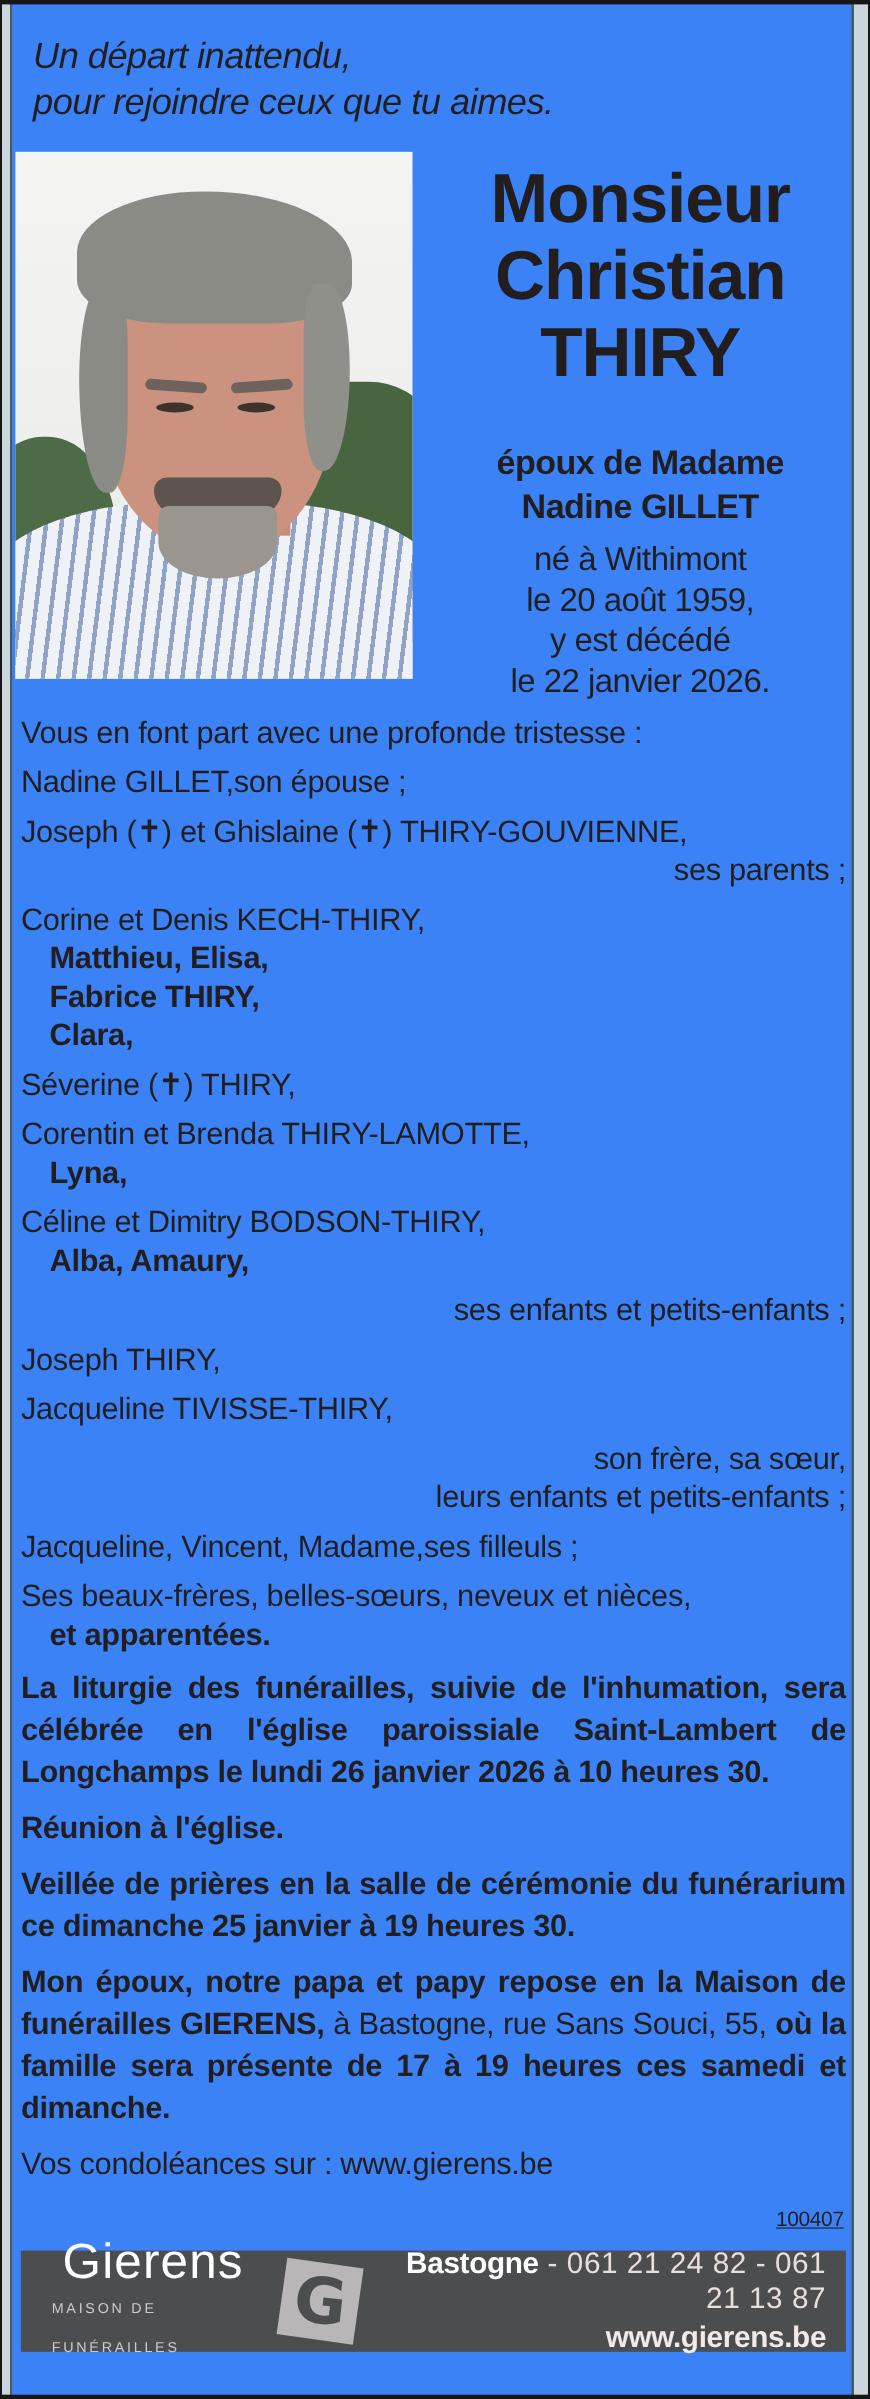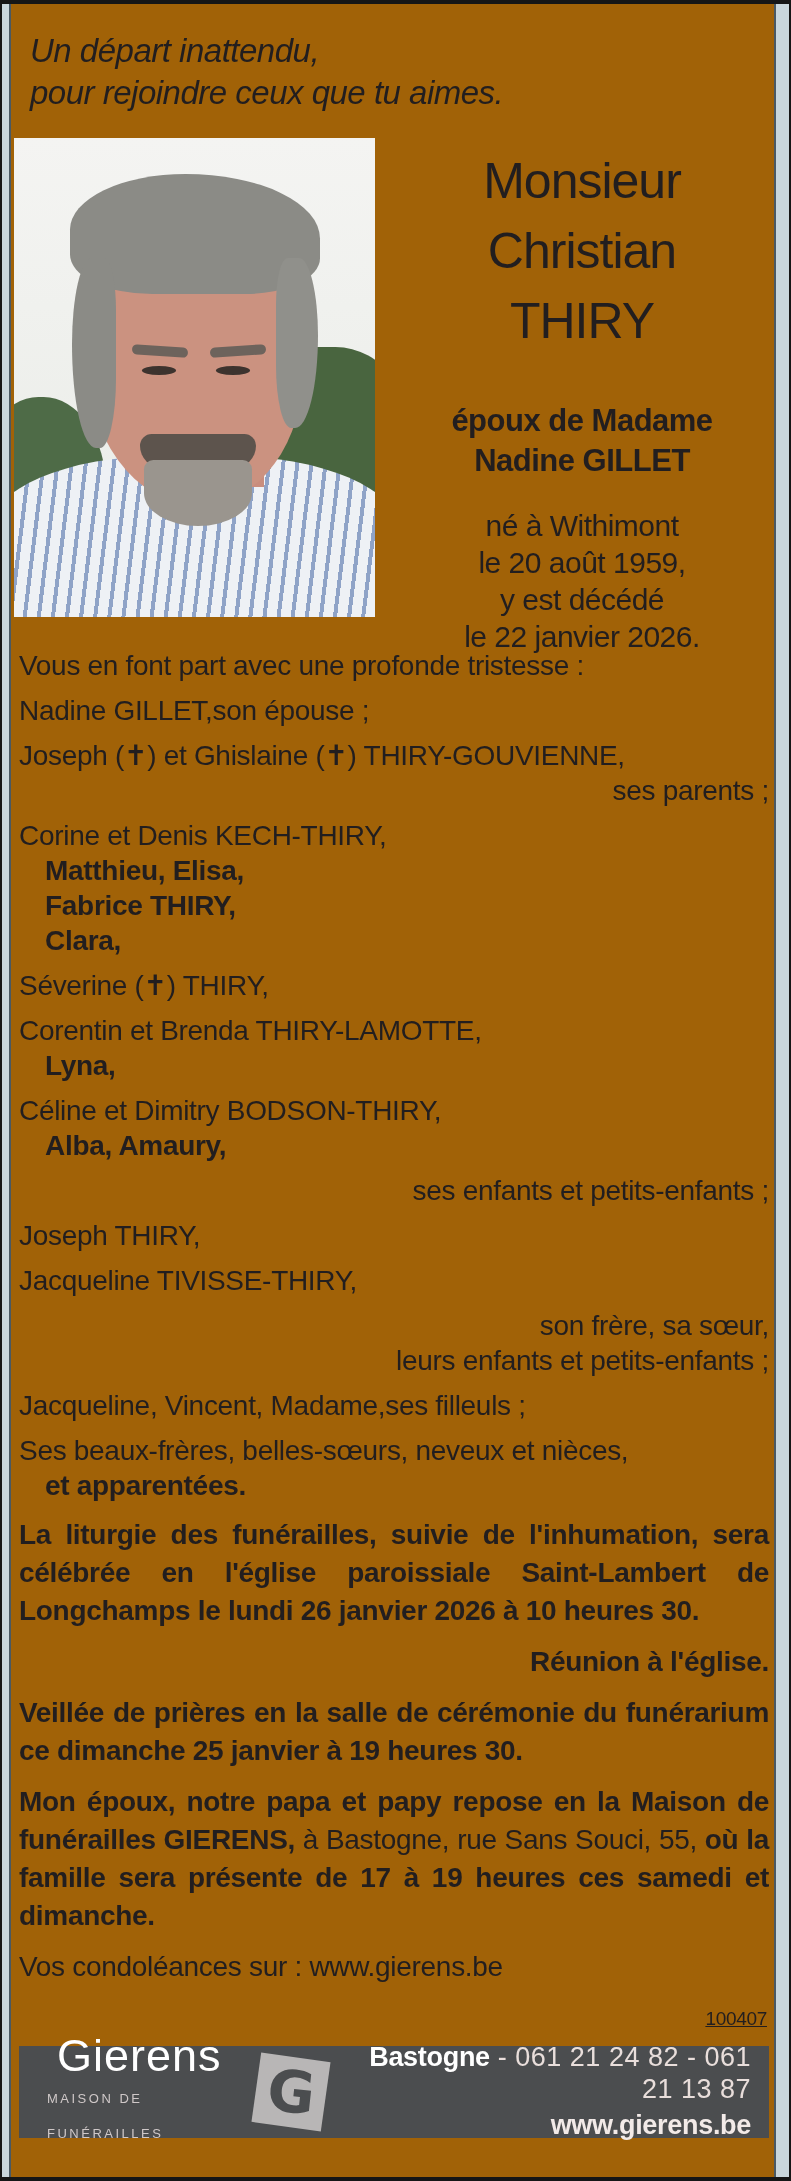--- a/index.html
+++ b/index.html
@@ -8,21 +8,21 @@
     --frame-black:#161616;
     --text:#221e1f;
     --banner-bg:#4b4d4f;
     --banner-muted:#e9dedb;
     --logo-mark:#b8b6b6;
   }
   *{margin:0;padding:0;box-sizing:border-box;}
   html,body{background:#fff;}
   body{font-family:"Liberation Sans",sans-serif;color:var(--text);}
   .sheet{
-    position:relative;width:791px;height:2181px;background:#a16207;overflow:hidden;
+    position:relative;width:791px;height:2181px;background:#3b82f6;overflow:hidden;
   }
   
   .bar-top,.bar-bottom{position:absolute;left:0;width:791px;height:4px;background:var(--frame-black);z-index:5;}
   .bar-top{top:0;} .bar-bottom{bottom:0;}
   .edge-left{position:absolute;left:0;top:0;bottom:0;width:11px;z-index:4;
     background:linear-gradient(to right,var(--frame-black) 0 2px,var(--frame-outer) 2px 9px,var(--frame-line) 9px 11px);}
   .edge-right{position:absolute;right:0;top:0;bottom:0;width:17px;z-index:4;
     background:linear-gradient(to right,var(--frame-line) 0 2px,var(--frame-outer) 2px 15px,var(--frame-black) 15px 17px);}
 
   
@@ -42,33 +42,33 @@
   .photo .hair-right{position:absolute;left:262px;top:120px;width:42px;height:170px;background:#90908b;border-radius:30% 50% 60% 40%;}
   .photo .brow{position:absolute;width:56px;height:10px;background:#6d635c;border-radius:6px;top:208px;}
   .photo .brow.l{left:118px;transform:rotate(4deg);} .photo .brow.r{left:196px;transform:rotate(-4deg);}
   .photo .eye{position:absolute;width:34px;height:9px;background:#3d332e;border-radius:50%;top:228px;}
   .photo .eye.l{left:128px;} .photo .eye.r{left:202px;}
   .photo .stache{position:absolute;left:126px;top:296px;width:116px;height:34px;background:#5d544d;border-radius:16px 16px 30px 30px;}
   .photo .goatee{position:absolute;left:130px;top:322px;width:108px;height:66px;background:#9a958e;border-radius:10px 10px 54% 54%;}
 
   
   .title-col{position:absolute;left:388px;top:146px;width:388px;text-align:center;}
-  .title-line{font-weight:400;font-size:50px;line-height:70px;letter-spacing:-1px;}
+  .title-line{font-weight:700;font-size:63px;line-height:70px;letter-spacing:-1px;}
   .spouse{margin-top:45px;font-weight:700;font-size:31px;line-height:40px;letter-spacing:-0.5px;}
-  .life{margin-top:26px;font-size:30px;line-height:37px;letter-spacing:-0.5px;}
+  .life{margin-top:9px;font-size:30px;line-height:37px;letter-spacing:-0.5px;}
 
   
   .body-text{position:absolute;left:19px;right:22px;top:648px;font-size:28px;line-height:35px;letter-spacing:-0.3px;}
   .intro{margin-bottom:2px;}
   .fam-row{white-space:pre-wrap;}
   .fam-row.group{margin-top:10px;}
   .fam-row.indent{padding-left:26px;font-weight:bold;}
   .fam-row.right{text-align:right;}
   .fam-row.split{display:flex;}
-  .announce{margin-top:13px;font-weight:700;line-height:38px;text-align:right;}
+  .announce{margin-top:13px;font-weight:700;line-height:38px;}
   .announce.justify{text-align:justify;}
   .announce .regular{font-weight:400;}
   .condolences{margin-top:14px;line-height:36px;}
   .reference{margin-top:16px;text-align:right;font-size:19px;padding-right:2px;text-decoration:underline;}
 
   
   .banner{margin-top:10px;height:92px;background:var(--banner-bg);display:flex;align-items:center;padding:0 18px 0 28px;}
   .logo-text-block{display:flex;flex-direction:column;align-items:flex-end;}
   .logo-name{color:#fff;font-size:45px;line-height:46px;letter-spacing:1px;}
   .logo-sub{color:#cfc8c8;font-size:13px;letter-spacing:2.5px;margin-top:2px;}

